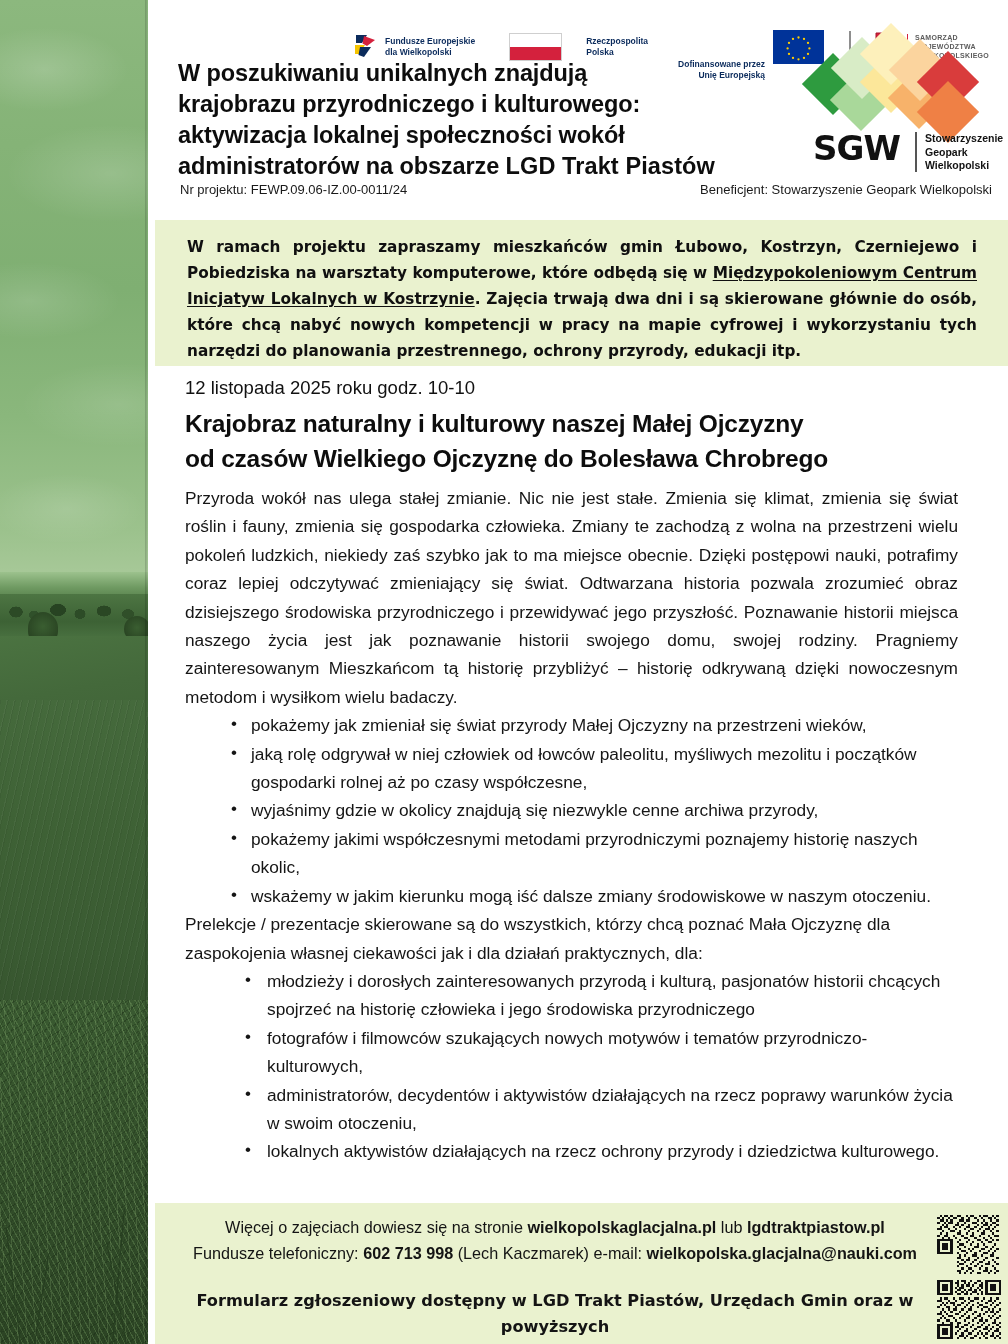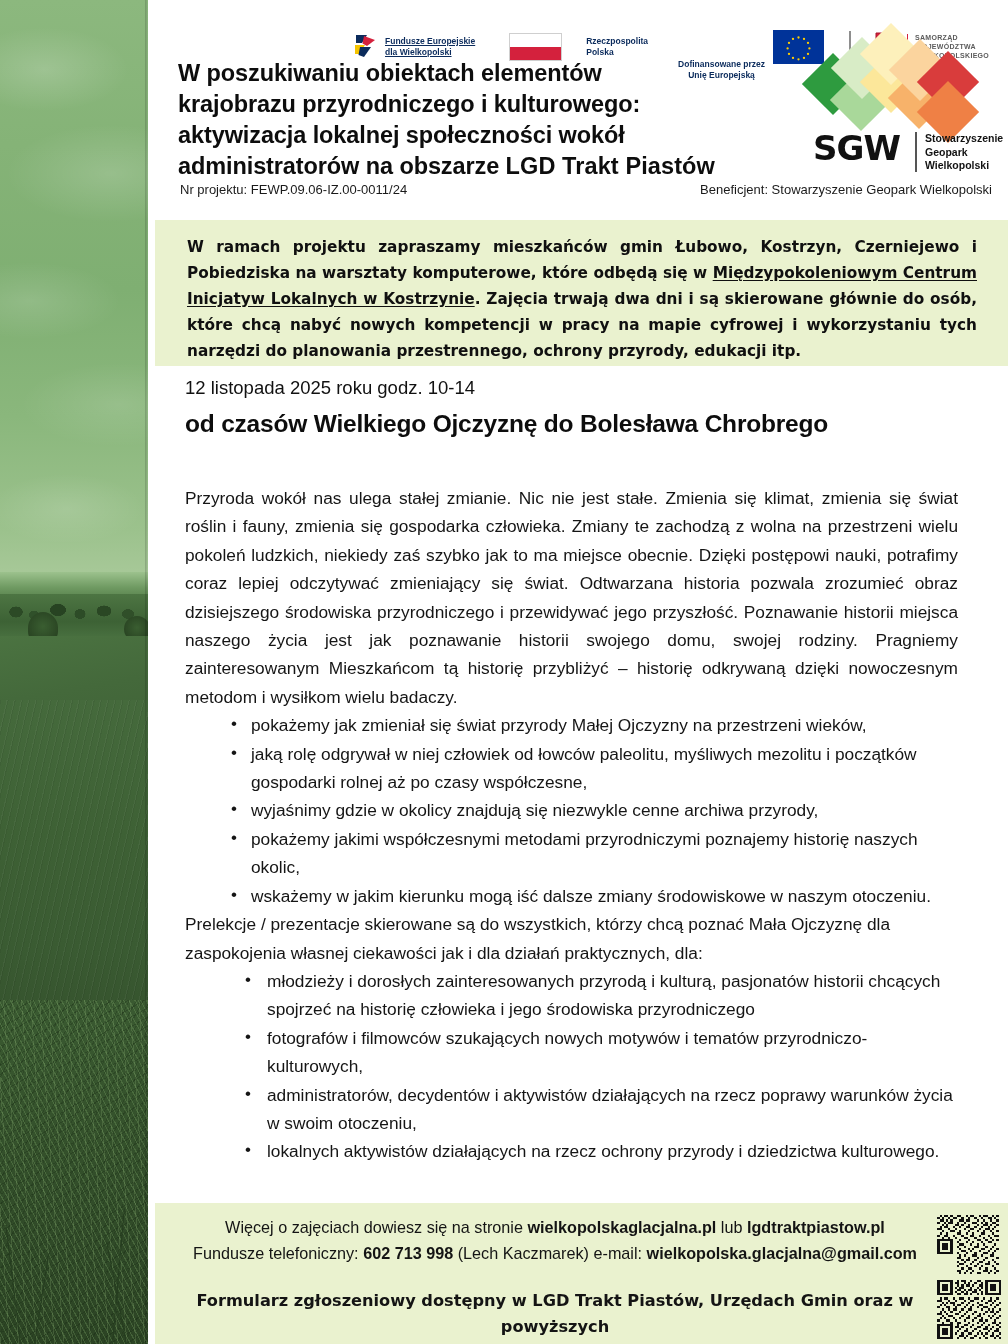--- a/index.html
+++ b/index.html
@@ -64,28 +64,28 @@
   }
   .ph-twig{position:absolute;bottom:0;width:1px;background:#253c1f;transform-origin:bottom center;}
   .ph-edge{position:absolute;right:0;top:0;width:3px;height:1344px;
     background:linear-gradient(90deg, rgba(0,0,0,.18), rgba(0,0,0,0));}
 
   
   .logobar{position:absolute;left:148px;top:0;width:860px;height:54px;}
   .logo-row{position:absolute;left:205px;top:13px;display:flex;align-items:center;gap:0px;}
   .fe-logo{display:flex;align-items:center;gap:7px;}
   .fe-mark{width:25px;height:27px;position:relative;}
-  .fe-txt{font-size:8.5px;line-height:10.5px;font-weight:bold;color:#0b2b5c;white-space:nowrap;text-decoration:underline;}
+  .fe-txt{font-size:8.5px;line-height:10.5px;font-weight:bold;color:#0b2b5c;white-space:nowrap;}
   .rp-logo{display:flex;align-items:center;gap:24px;margin-left:34px;}
   .rp-flag{width:51px;height:26px;border:.5px solid #cfcfcf;overflow:hidden;}
   .rp-flag .w{height:13px;background:#ffffff;}
   .rp-flag .r{height:13px;background:#d4213d;}
   .rp-txt{font-size:8.5px;line-height:10.5px;font-weight:bold;color:#0b2b5c;white-space:nowrap;}
   .eu-logo{display:flex;align-items:center;gap:8px;margin-left:30px;}
-  .eu-txt{font-size:8.5px;line-height:10.5px;font-weight:bold;color:#0b2b5c;white-space:nowrap;text-align:center;margin-top:46px;}
+  .eu-txt{font-size:8.5px;line-height:10.5px;font-weight:bold;color:#0b2b5c;white-space:nowrap;text-align:right;margin-top:46px;}
   .eu-flag{width:51px;height:34px;background:#003399;position:relative;}
   .divider{width:1.5px;height:32px;background:#8e8e8e;margin-left:25px;}
   .sw-logo{display:flex;align-items:center;gap:7px;margin-left:24px;}
   .sw-crest{width:25px;height:30px;}
   .sw-bar{width:1.5px;height:26px;background:#d4213d;}
   .sw-txt{font-size:7px;line-height:9px;font-weight:bold;color:#5b5b5b;letter-spacing:.3px;white-space:nowrap;}
 
   
   .header{position:absolute;left:148px;top:54px;width:860px;height:166px;}
   .title{position:absolute;left:30px;top:4px;width:640px;
@@ -229,21 +229,21 @@
           <div>WOJEWÓDZTWA</div>
           <div>WIELKOPOLSKIEGO</div>
         </div>
       </div>
 
     </div>
   </div>
 
   <div class="header">
     <div class="title">
-      <div>W poszukiwaniu obiektach elementów</div>
+      <div>W poszukiwaniu unikalnych znajdują</div>
       <div>krajobrazu przyrodniczego i kulturowego:</div>
       <div>aktywizacja lokalnej społeczności wokół</div>
       <div><span>administratorów na obszarze </span><span class="thin">LGD Trakt Piastów</span></div>
     </div>
 
     <div class="sgw">
       <div class="sgw-diamonds">
         <div class="dmd" style="left:2px;  top:6px;  background:#2e9b3f;"></div>
         <div class="dmd" style="left:30px; top:22px; background:#a9d89a;"></div>
         <div class="dmd" style="left:31px; top:-10px;background:#d8ecc6;"></div>
@@ -267,22 +267,23 @@
       <span>Nr projektu:  FEWP.09.06-IZ.00-0011/24</span>
       <span>Beneficjent: Stowarzyszenie Geopark Wielkopolski</span>
     </div>
   </div>
 
   <div class="introbox">
     <div class="introtext"><span>W ramach projektu zapraszamy mieszkańców gmin Łubowo, Kostrzyn, Czerniejewo i Pobiedziska na warsztaty komputerowe, które odbędą się w </span><u>Międzypokoleniowym Centrum Inicjatyw Lokalnych w Kostrzynie</u><span>. Zajęcia trwają dwa dni i są skierowane głównie do osób, które chcą nabyć nowych kompetencji w pracy na mapie cyfrowej i wykorzystaniu tych narzędzi do planowania przestrennego, ochrony przyrody, edukacji itp.</span></div>
   </div>
 
   <div class="main">
-    <div class="datetext">12 listopada 2025 roku godz. 10-14</div>
+    <div class="datetext">12 listopada 2025 roku godz. 10-10</div>
     <div class="subtitle">
+      <div>Krajobraz naturalny i kulturowy naszej Małej Ojczyzny</div>
       <div>od czasów Wielkiego Ojczyznę do Bolesława Chrobrego</div>
     </div>
 
     <div class="body-block">
       <div class="para">Przyroda wokół nas ulega stałej zmianie. Nic nie jest stałe. Zmienia się klimat, zmienia się świat roślin i fauny, zmienia się gospodarka człowieka. Zmiany te zachodzą z wolna na przestrzeni wielu pokoleń ludzkich, niekiedy zaś szybko jak to ma miejsce obecnie. Dzięki postępowi nauki, potrafimy coraz lepiej odczytywać zmieniający się świat. Odtwarzana historia pozwala zrozumieć obraz dzisiejszego środowiska przyrodniczego i przewidywać jego przyszłość. Poznawanie historii miejsca naszego życia jest jak poznawanie historii swojego domu, swojej rodziny. Pragniemy zainteresowanym Mieszkańcom tą historię przybliżyć – historię odkrywaną dzięki nowoczesnym metodom  i wysiłkom wielu badaczy.</div>
 
       <ul class="bl">
         <li>pokażemy jak zmieniał się świat przyrody Małej Ojczyzny na przestrzeni wieków,</li>
         <li>jaką rolę odgrywał w niej człowiek od łowców paleolitu, myśliwych mezolitu i początków gospodarki rolnej aż po czasy współczesne,</li>
         <li>wyjaśnimy gdzie w okolicy znajdują się niezwykle cenne archiwa przyrody,</li>
@@ -297,21 +298,21 @@
         <li>fotografów i filmowców szukających nowych motywów i tematów przyrodniczo-kulturowych,</li>
         <li>administratorów, decydentów i aktywistów działających na rzecz poprawy warunków życia w swoim otoczeniu,</li>
         <li>lokalnych aktywistów działających na rzecz ochrony przyrody i dziedzictwa kulturowego.</li>
       </ul>
     </div>
   </div>
 
   <div class="footer">
     <div class="f-top">
       <div class="f-line"><span>Więcej o zajęciach dowiesz się na stronie </span><b>wielkopolskaglacjalna.pl</b><span> lub </span><b>lgdtraktpiastow.pl</b></div>
-      <div class="f-line"><span>Fundusze telefoniczny: </span><b>602 713 998</b><span> (Lech Kaczmarek) e-mail: </span><b>wielkopolska.glacjalna@gmail.com</b></div>
+      <div class="f-line"><span>Fundusze telefoniczny: </span><b>602 713 998</b><span> (Lech Kaczmarek) e-mail: </span><b>wielkopolska.glacjalna@nauki.com</b></div>
     </div>
 
     <div class="f-bot">
       <div>Formularz zgłoszeniowy dostępny w LGD Trakt Piastów, Urzędach Gmin oraz w powyższych</div>
       <div><span>obiektach lub w Internecie:  </span><span>https://forms.gle/HRDBQ72wTRJ4msCL8</span></div>
     </div>
 
     <div class="qr-wrap">
       <div class="qr">
         <svg width="64" height="59" viewBox="0 0 29 27" shape-rendering="crispEdges">

